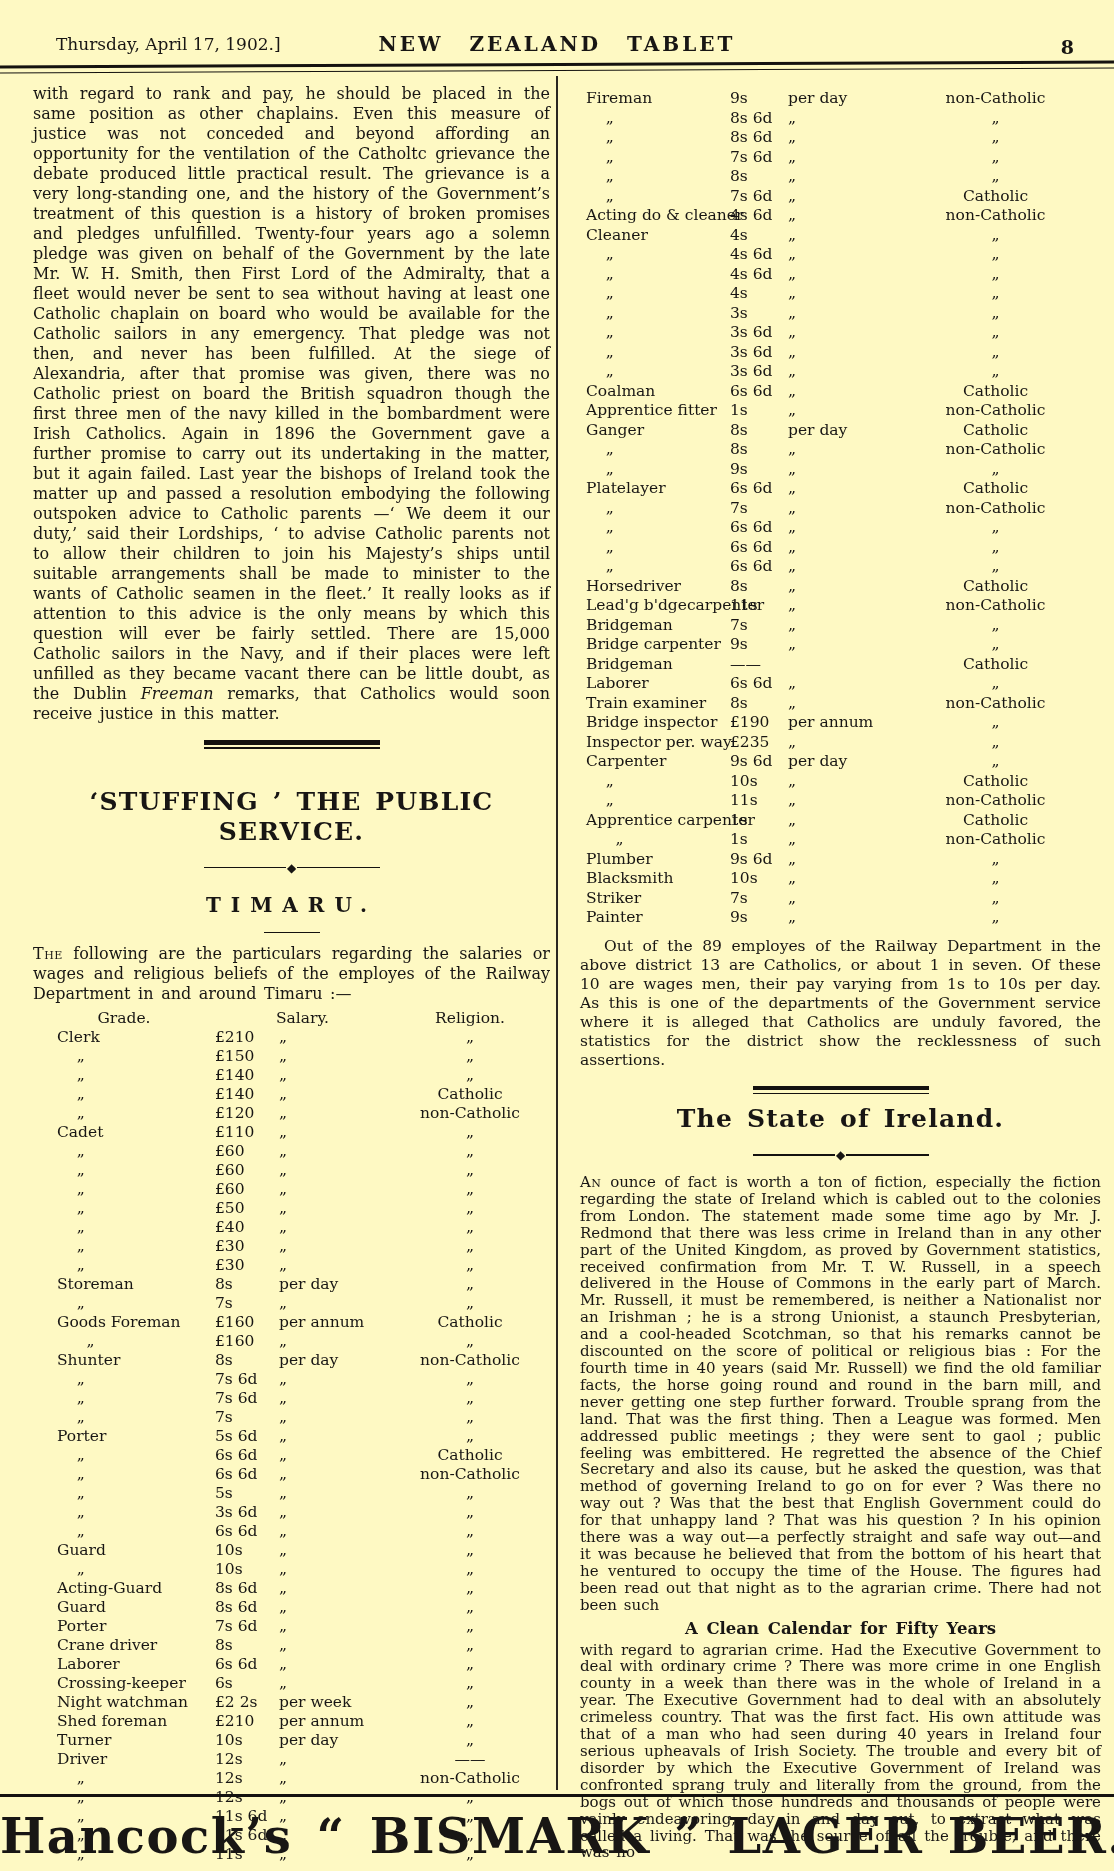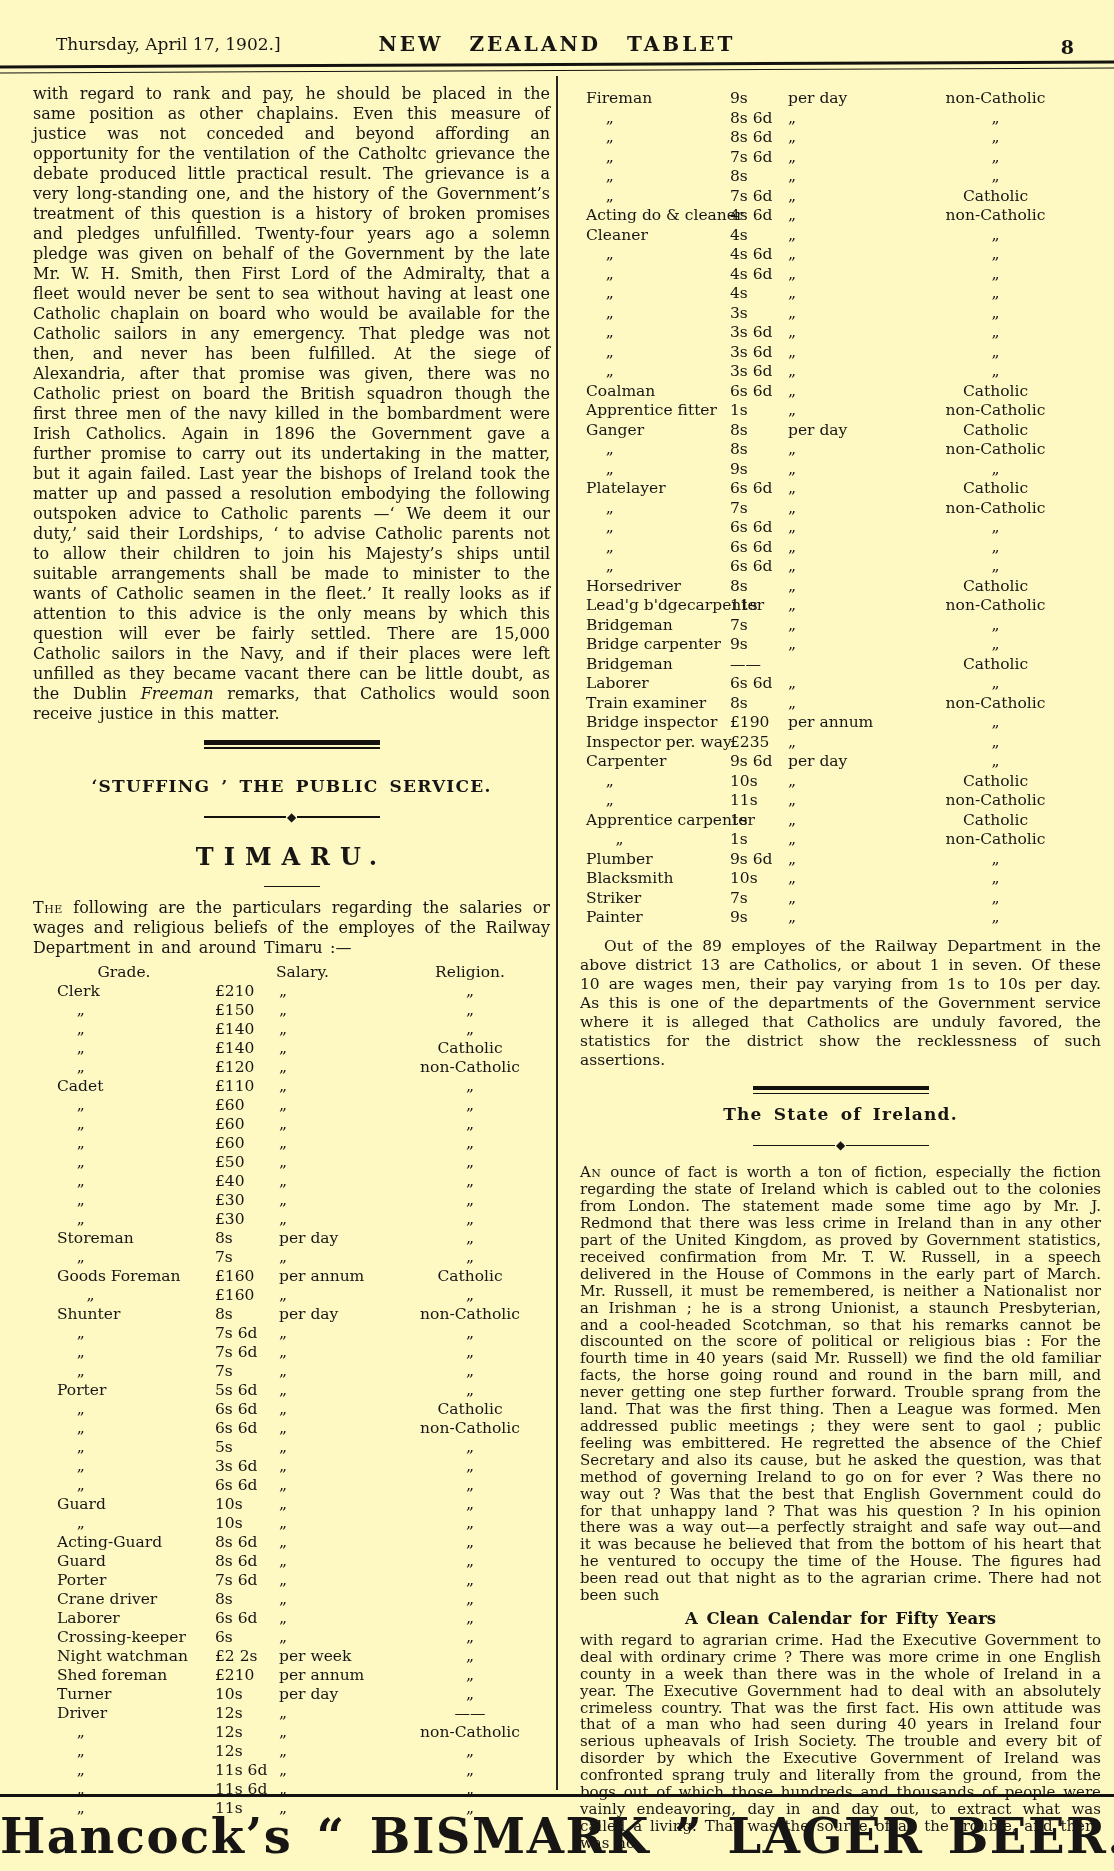--- a/index.html
+++ b/index.html
@@ -22,27 +22,27 @@
   .col.left  { left:33px;  width:517px; }
   .col.right { left:580px; width:521px; }
   .body-text { margin:0; font-size:16px; line-height:20px; text-align:justify; word-spacing:2.5px; }
   .col.right .body-text { font-size:15px; line-height:16.9px; word-spacing:2px; }
   .indent { text-indent:24px; }
   .lead { font-variant:small-caps; letter-spacing:0.5px; }
   
   .rule-double { width:176px; margin:16px auto 0; }
   .rule-double .rd-thick { height:4.5px; background:#14120f; }
   .rule-double .rd-thin  { height:1.5px; background:#14120f; margin-top:2.5px; }
-  .headline { margin:27px 0 0; text-align:center; font-size:17px; font-weight:bold;
+  .headline { margin:38px 0 0; text-align:center; font-size:25px; font-weight:bold;
     letter-spacing:1.2px; word-spacing:4px; line-height:1.2; }
   .col.right .headline { margin-top:10px; }
   .rule-diamond { display:flex; align-items:center; width:176px; margin:15px auto 0; }
   .rule-diamond .rl { flex:1; height:1.5px; background:#14120f; }
   .rule-diamond .diamond { font-size:12px; line-height:1; margin:0 1px; }
-  .subhead-place { margin:19px 0 0; text-align:center; font-size:24px; font-weight:bold;
+  .subhead-place { margin:19px 0 0; text-align:center; font-size:20px; font-weight:bold;
     letter-spacing:10px; }
   .rule-short { width:56px; height:1.5px; background:#14120f; margin:15px auto 11px; }
   .crosshead { margin:5px 0 0; text-align:center; font-size:16.5px; font-weight:bold; word-spacing:3px; }
   
   .salary-table { width:100%; border-collapse:collapse; table-layout:fixed; margin-top:5px; }
   .salary-table th { font-weight:normal; text-align:center; padding:0; font-size:15.5px; }
   .salary-table td { padding:0; font-size:15.5px; }
   .left-table  th, .left-table  td { line-height:19px; height:19px; }
   .right-table td { line-height:19.5px; height:19.5px; }
   .left-table  .c-grade { width:182px; }

